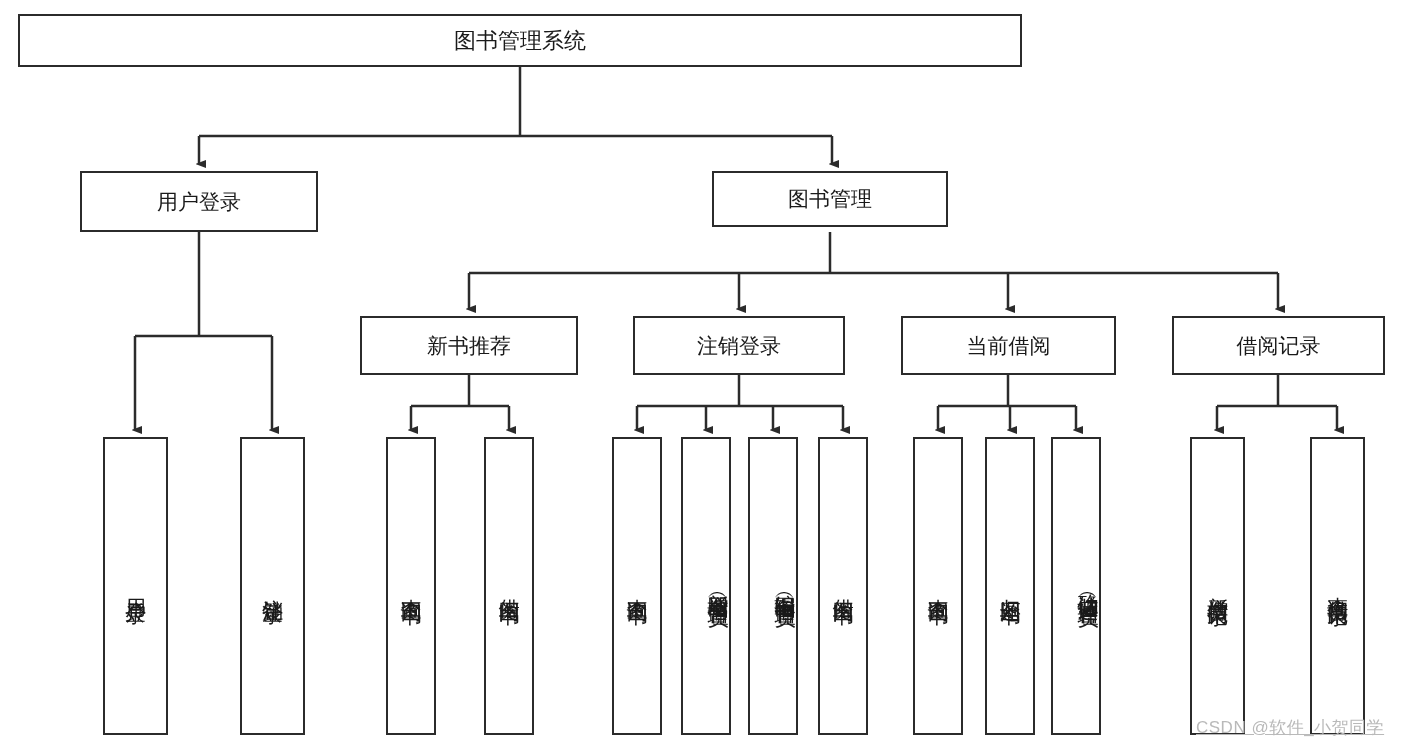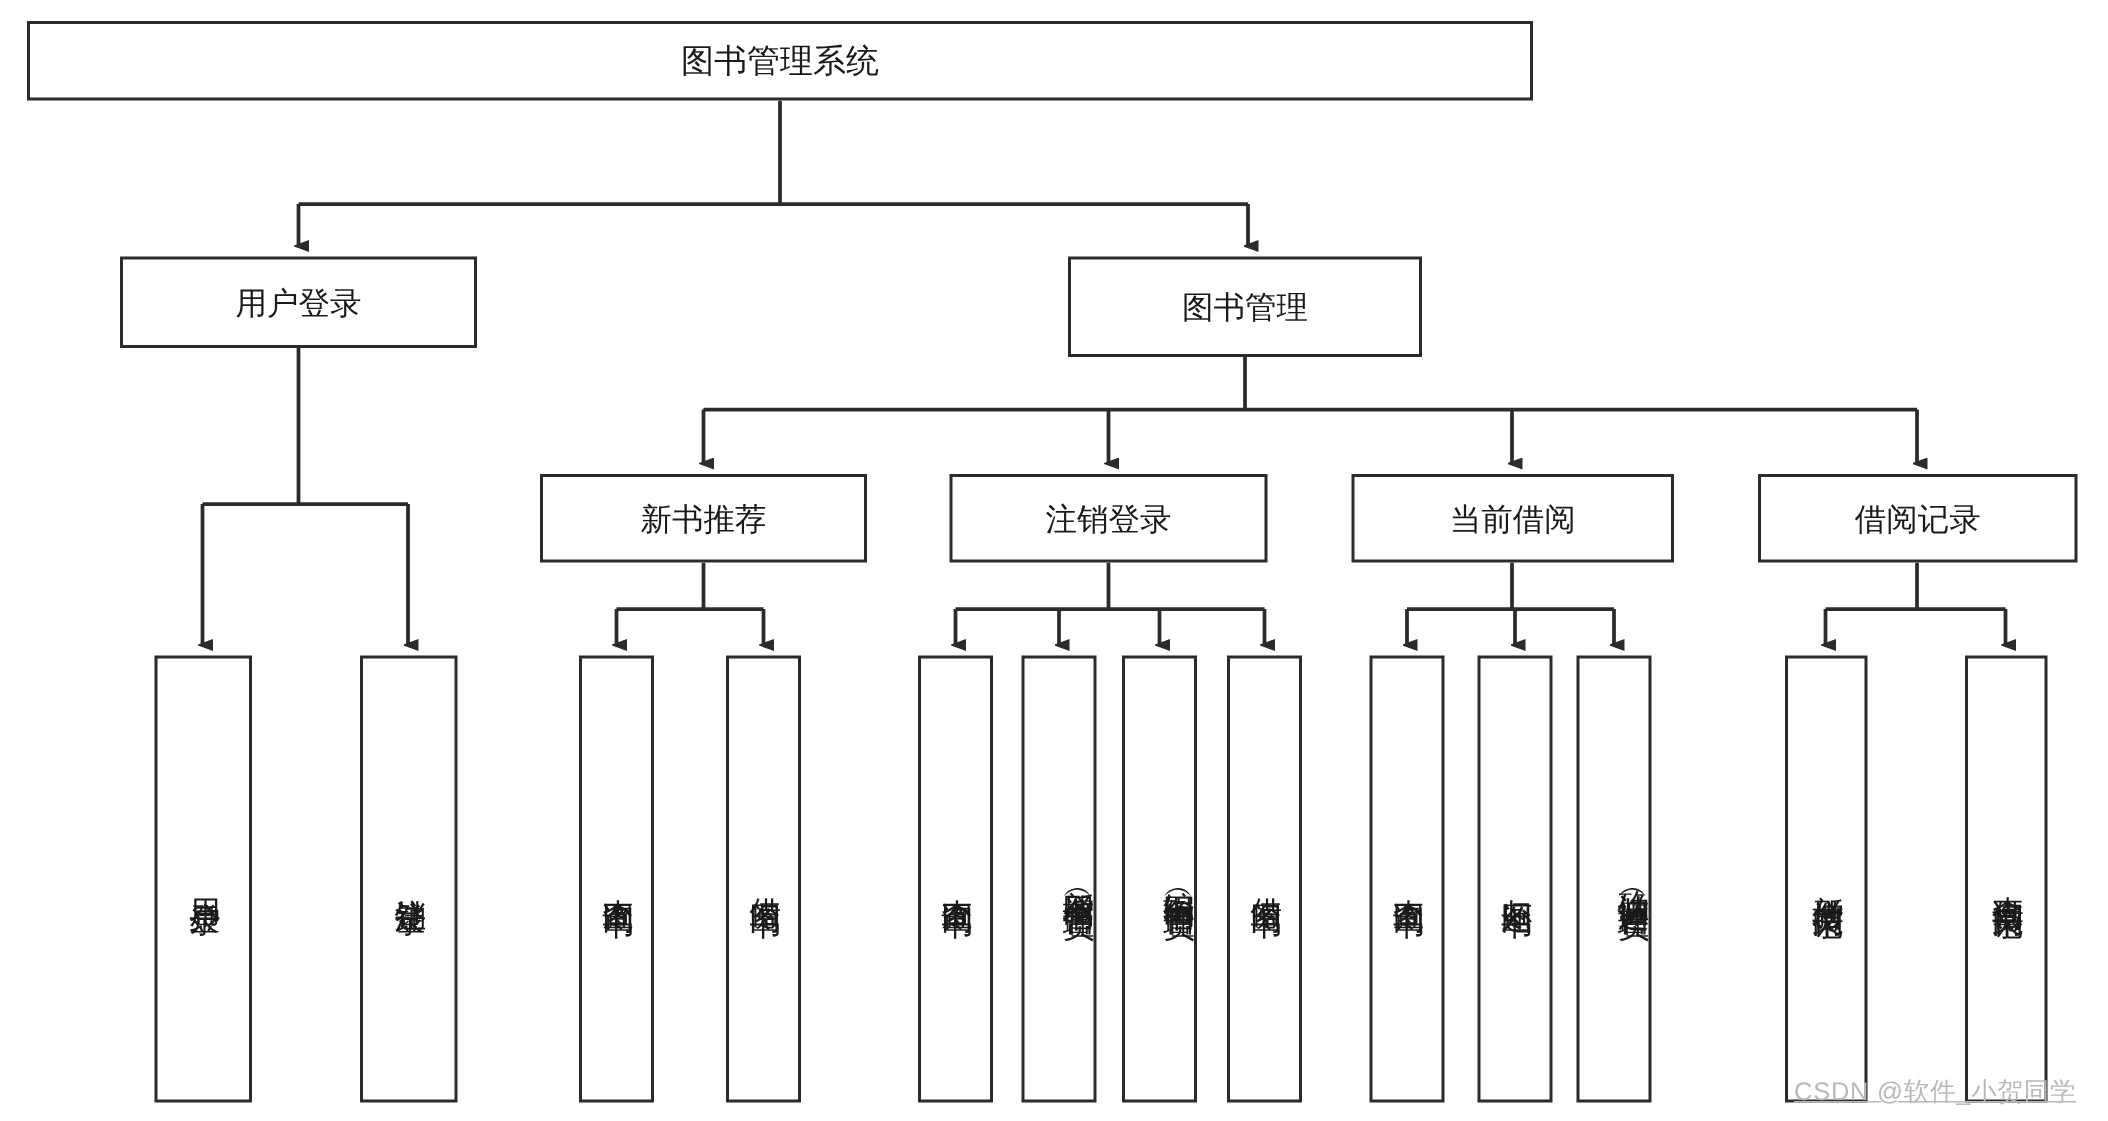--- a/index.html
+++ b/index.html
@@ -120,21 +120,21 @@
     </g>
   </svg>
 
   <div class="node level0" id="node-root" style="left: 18px; top: 14px; width: 1004px; height: 53px;">
     <span class="node-label">图书管理系统</span>
   </div>
 
   <div class="node level1" id="l1-0" style="left: 80px; top: 171px; width: 238px; height: 61px;">
     <span class="node-label">用户登录</span>
   </div>
-  <div class="node level1" id="l1-1" style="left: 712px; top: 171px; width: 236px; height: 67px;">
+  <div class="node level1" id="l1-1" style="left: 712px; top: 171px; width: 236px; height: 56px;">
     <span class="node-label">图书管理</span>
   </div>
 
   <div class="node level1" id="l2-0" style="left: 360px; top: 316px; width: 218px; height: 59px;">
     <span class="node-label">新书推荐</span>
   </div>
   <div class="node level1" id="l2-1" style="left: 633px; top: 316px; width: 212px; height: 59px;">
     <span class="node-label">注销登录</span>
   </div>
   <div class="node level1" id="l2-2" style="left: 901px; top: 316px; width: 215px; height: 59px;">

